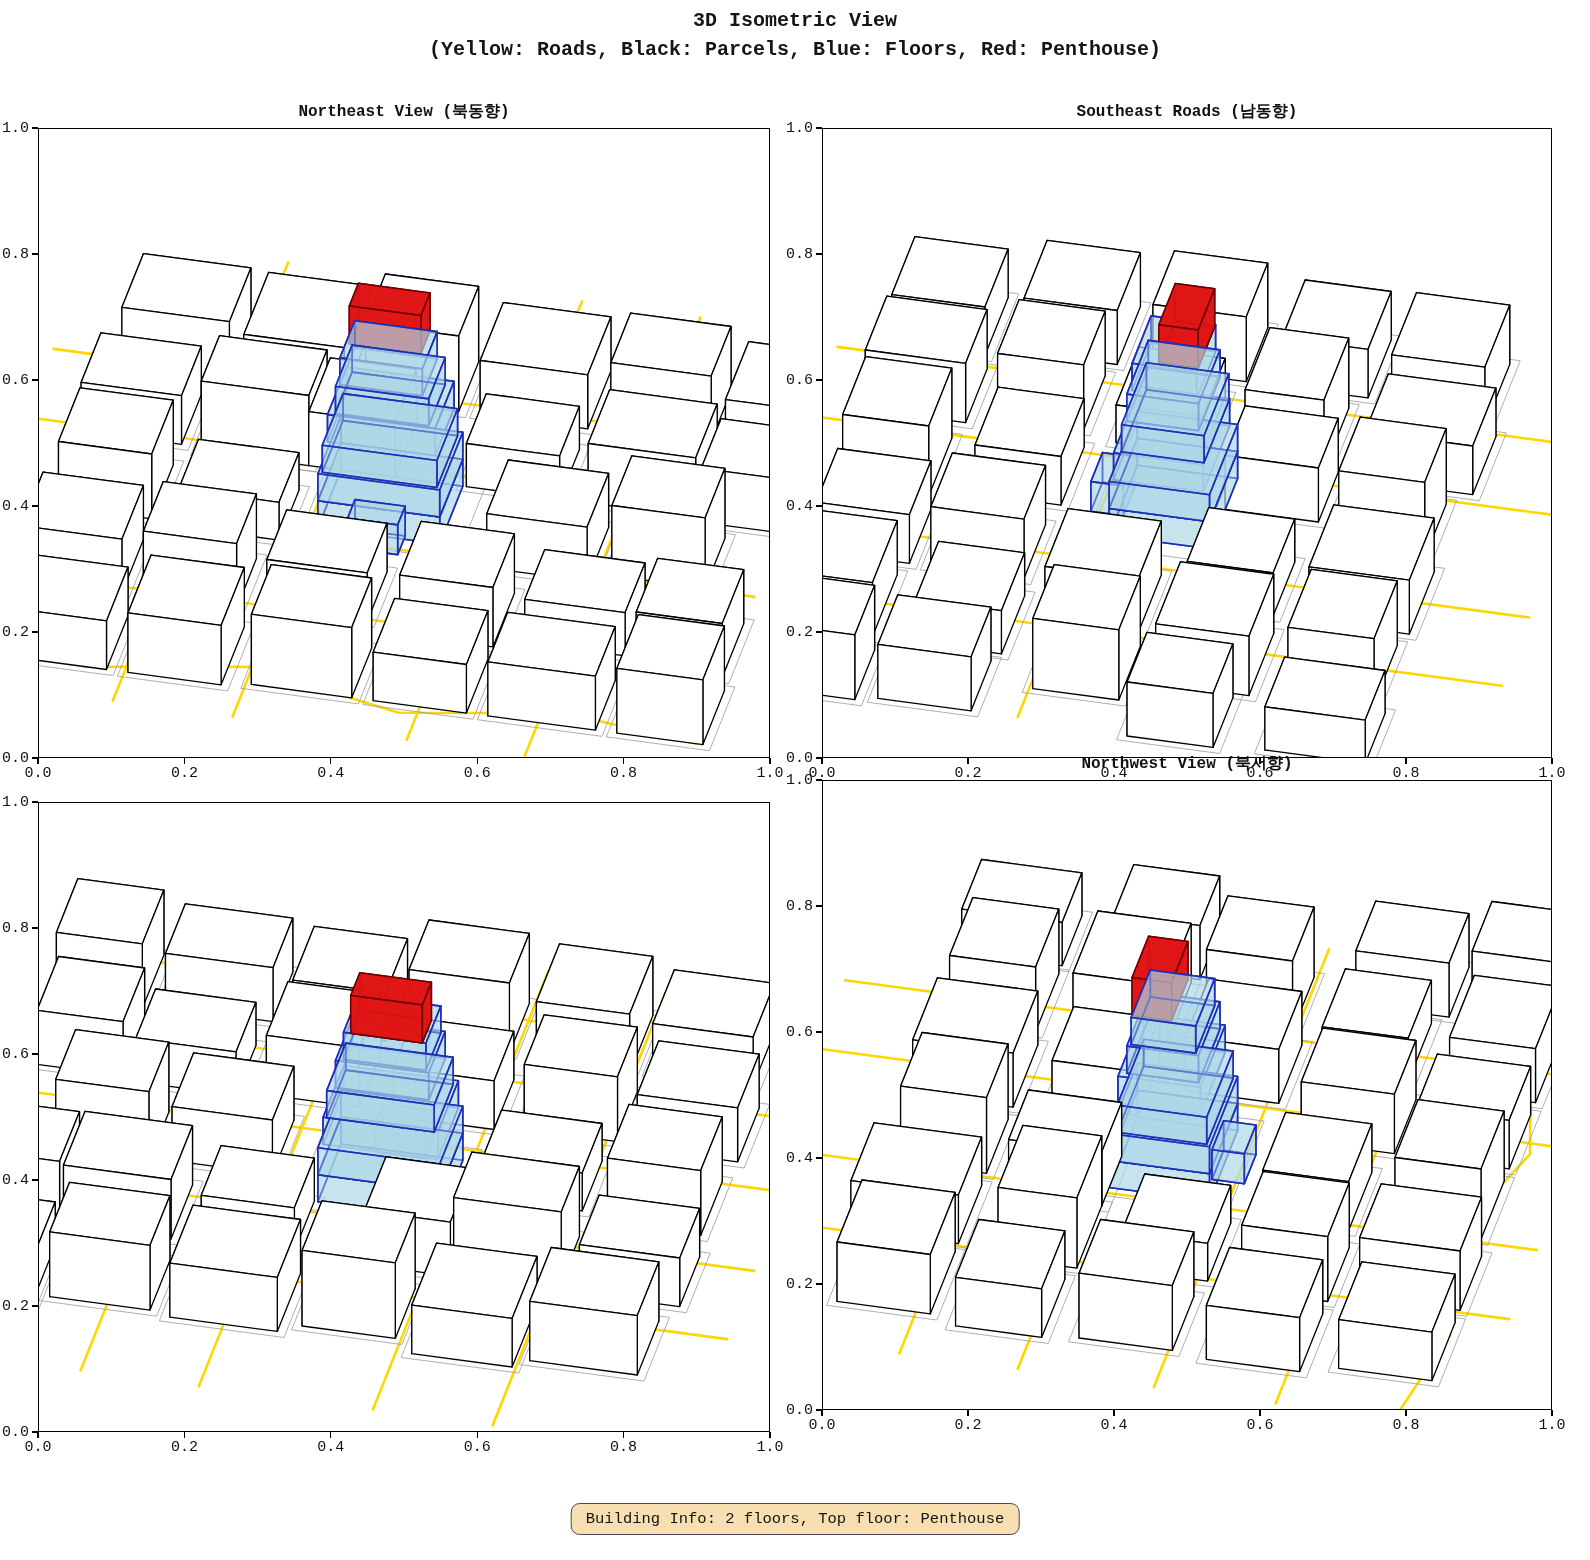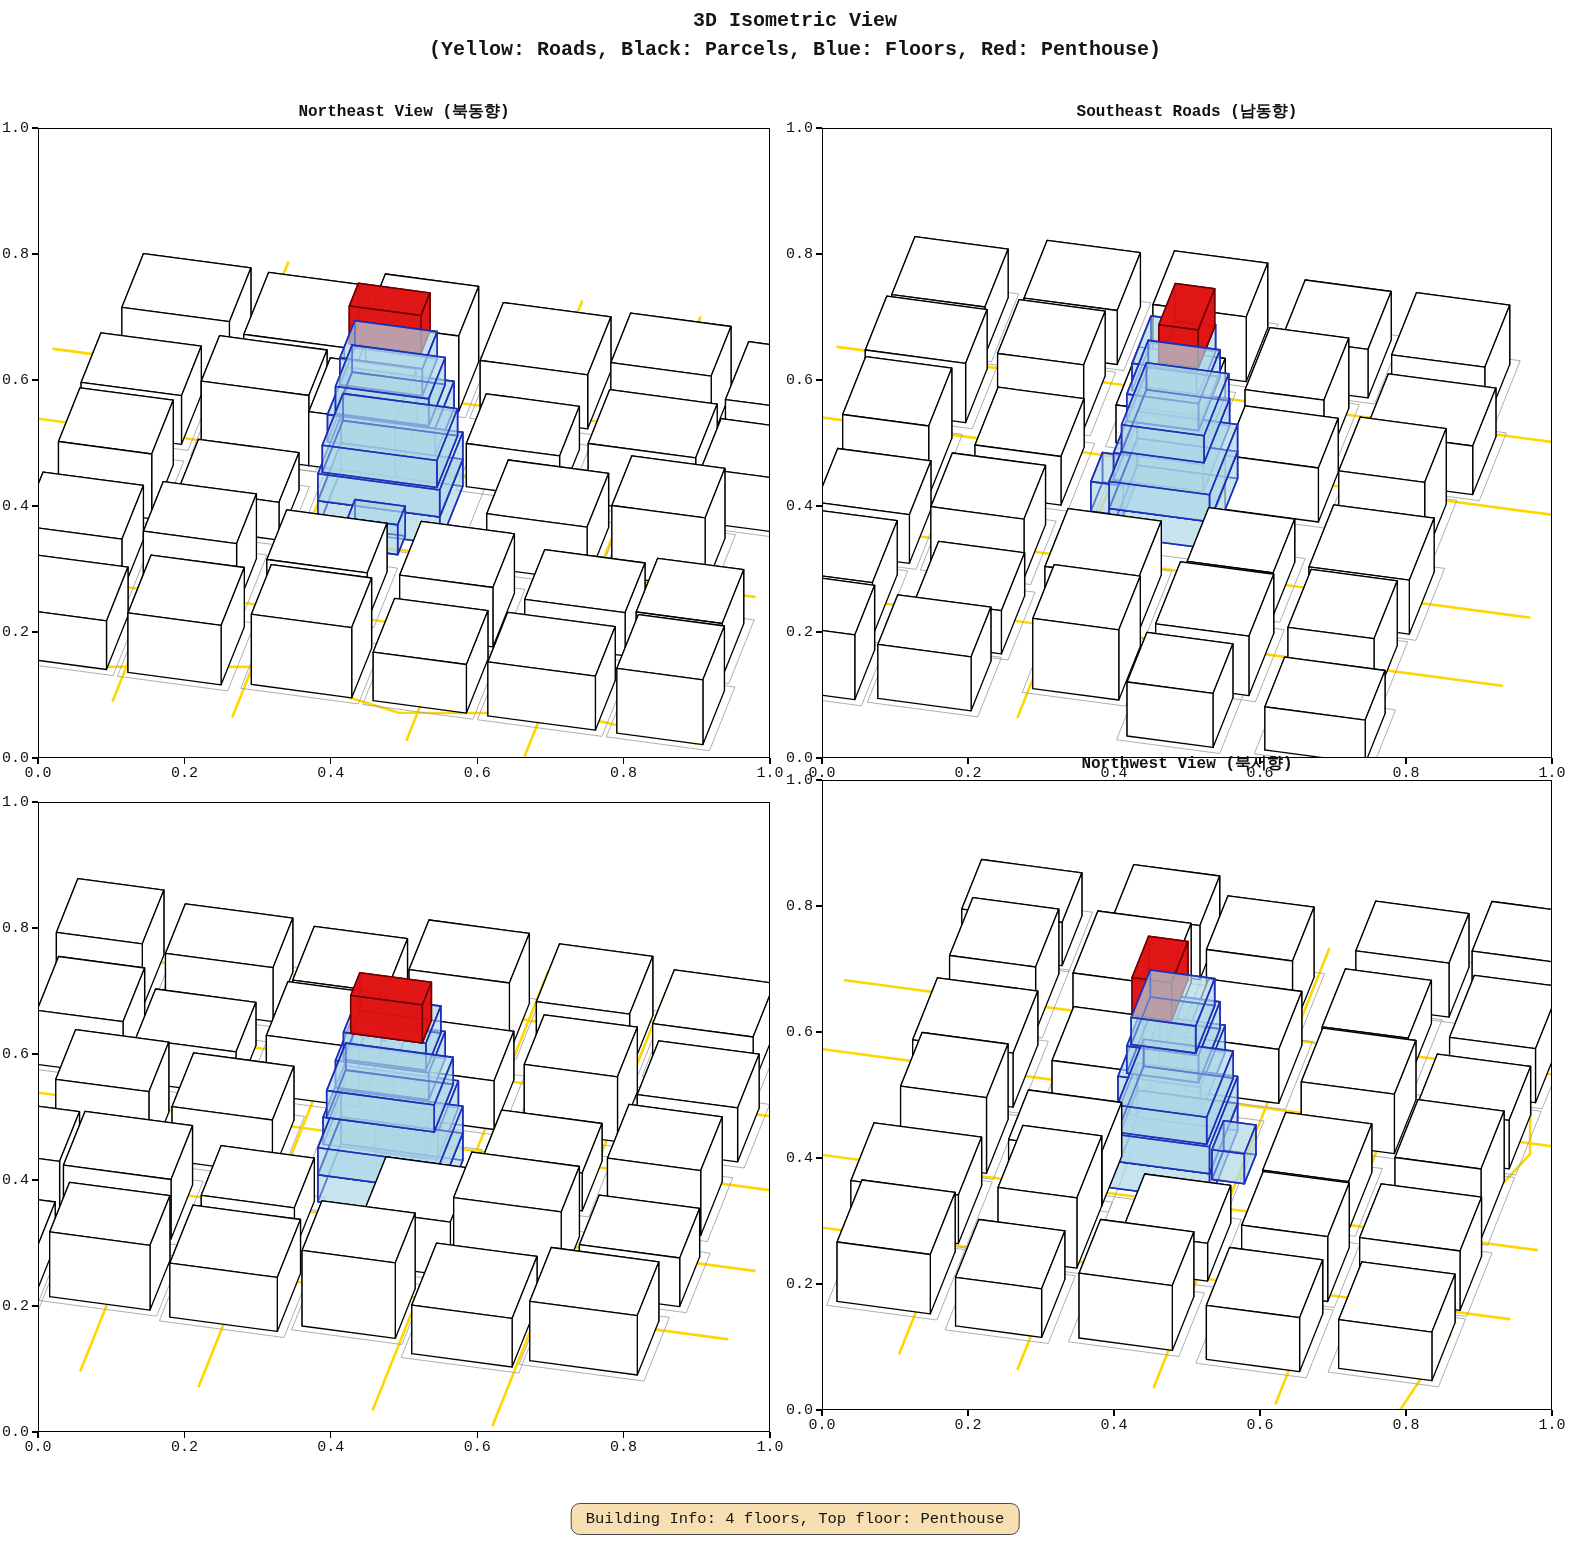--- a/index.html
+++ b/index.html
@@ -1057,14 +1057,14 @@
       <span class="xtick" style="left: 292px;">0.4</span>
       <div class="tmx" style="left: 291.35px;"></div>
       <span class="xtick" style="left: 438px;">0.6</span>
       <div class="tmx" style="left: 437.35px;"></div>
       <span class="xtick" style="left: 584px;">0.8</span>
       <div class="tmx" style="left: 583.35px;"></div>
       <span class="xtick" style="left: 730px;">1.0</span>
       <div class="tmx" style="left: 729.35px;"></div>
     </div>
 
-  <div class="badge" style="background: rgb(247, 223, 177); border: 1.5px solid rgb(74, 74, 74);">Building Info: 4 floors, Top floor: Penthouse</div>
+  <div class="badge" style="background: rgb(247, 223, 177); border: 1.5px solid rgb(74, 74, 74);">Building Info: 2 floors, Top floor: Penthouse</div>
 </div>
 
 </body></html>

